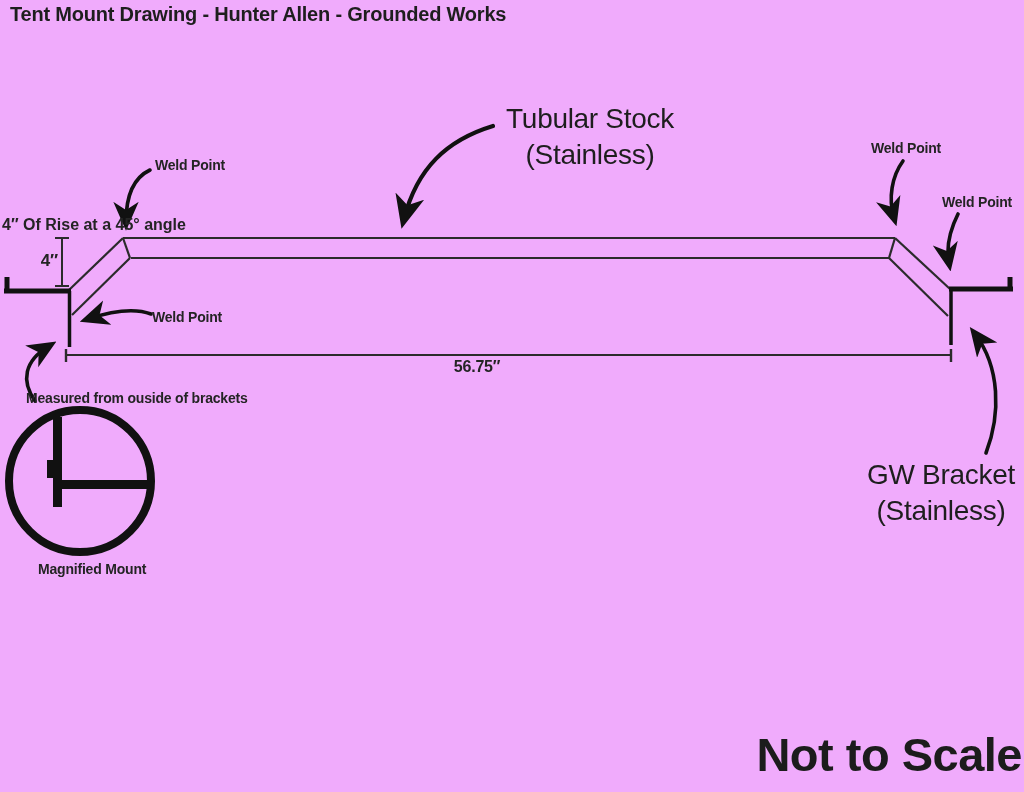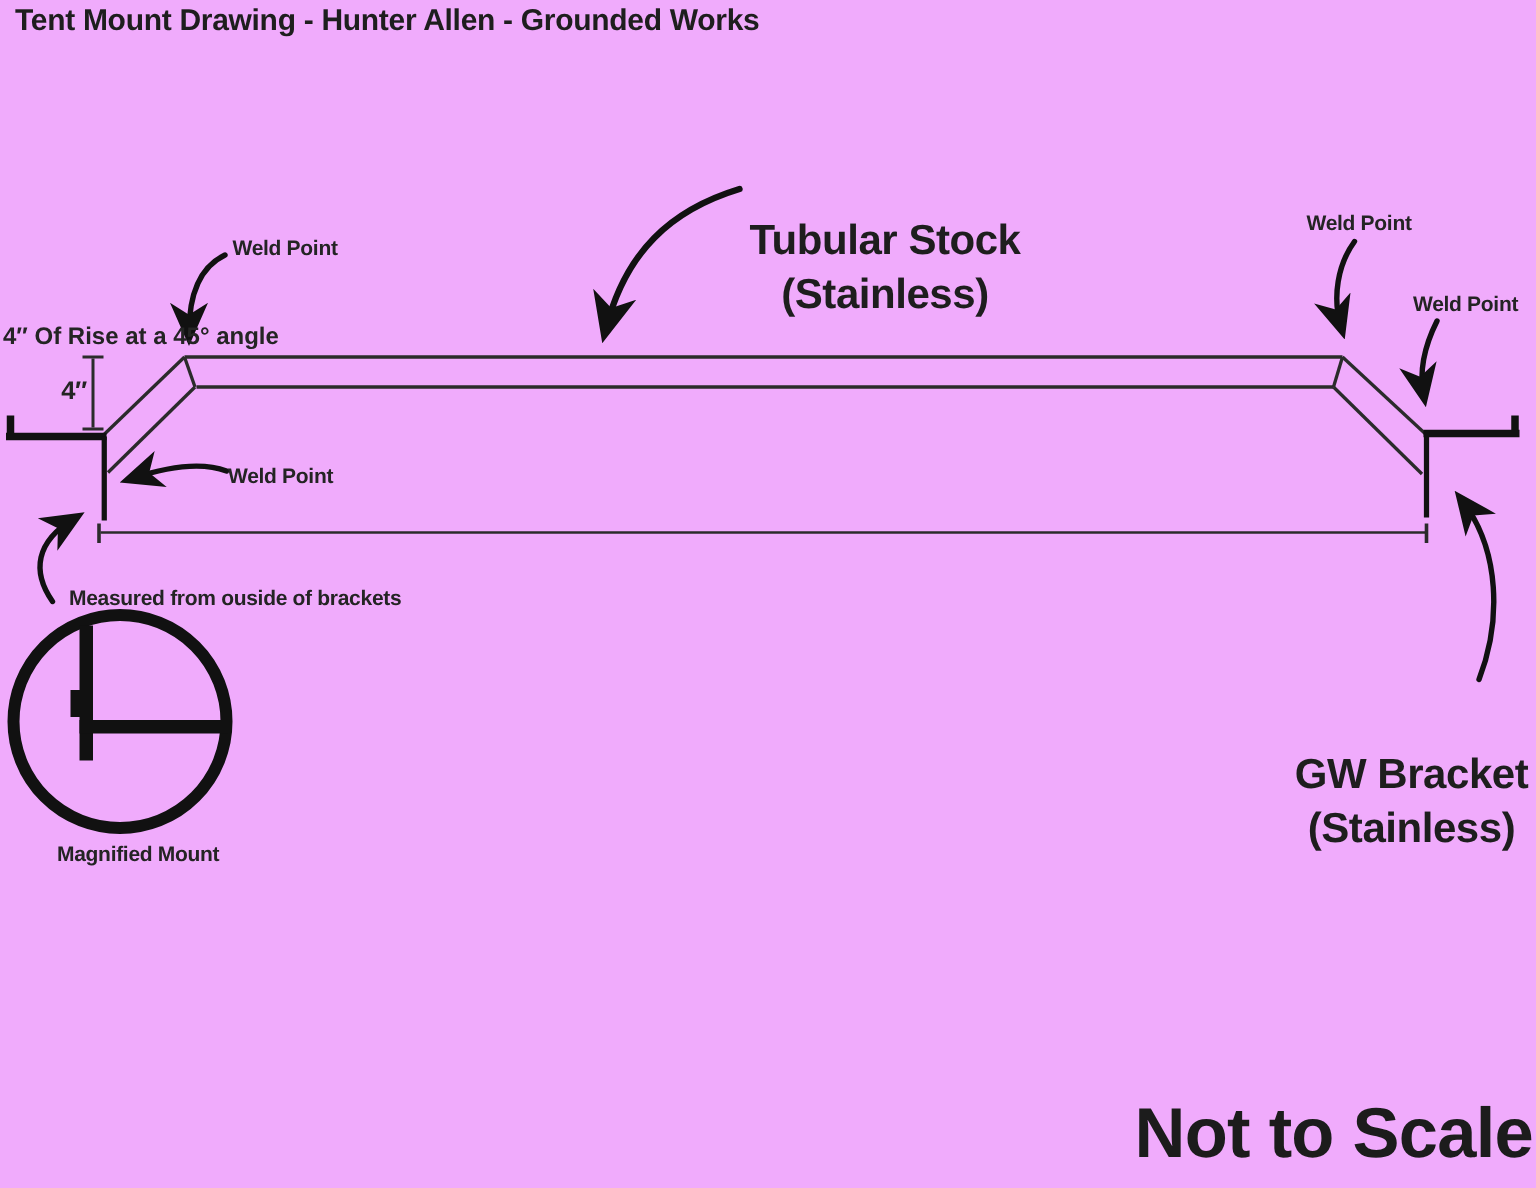--- a/index.html
+++ b/index.html
@@ -48,32 +48,31 @@
     font-size: 17px;
     font-weight: 600;
   }
   .dim-length {
     left: 377px; top: 358px;
     width: 200px;
     text-align: center;
     font-size: 16px;
     font-weight: 600;
   }
-  .measured-note { left: 46px; top: 390px; }
+  .measured-note { left: 26px; top: 390px; }
   .magnified-note { left: 38px; top: 561px; }
   .big-label {
     position: absolute;
     text-align: center;
     font-size: 28px;
-    font-weight: 700;
+    font-weight: 400;
     letter-spacing: -0.3px;
     color: #1e1e1e;
     line-height: 36px;
     white-space: nowrap;
-    margin-top: 41px;
   }
   .tube-label { left: 480px; top: 101px; width: 220px; }
   .bracket-label { left: 845px; top: 457px; width: 192px; }
   .scale-note {
     right: 2px; top: 727px;
     font-size: 47px;
     font-weight: 700;
     letter-spacing: -0.5px;
     color: #1c1c1c;
   }
@@ -148,20 +147,21 @@
     <div>(Stainless)</div>
   </div>
 
   <div class="txt lbl wp-tl">Weld Point</div>
   <div class="txt lbl wp-bl">Weld Point</div>
   <div class="txt lbl wp-tr1">Weld Point</div>
   <div class="txt lbl wp-tr2">Weld Point</div>
 
   <div class="txt rise-note">4″ Of Rise at a 45° angle</div>
   <div class="txt lbl dim-rise">4″</div>
+  <div class="txt lbl dim-length">56.75″</div>
 
   <div class="txt lbl measured-note">Measured from ouside of brackets</div>
   <div class="txt lbl magnified-note">Magnified Mount</div>
 
   <div class="big-label bracket-label">
     <div>GW Bracket</div>
     <div>(Stainless)</div>
   </div>
 
   <div class="txt scale-note">Not to Scale</div>

